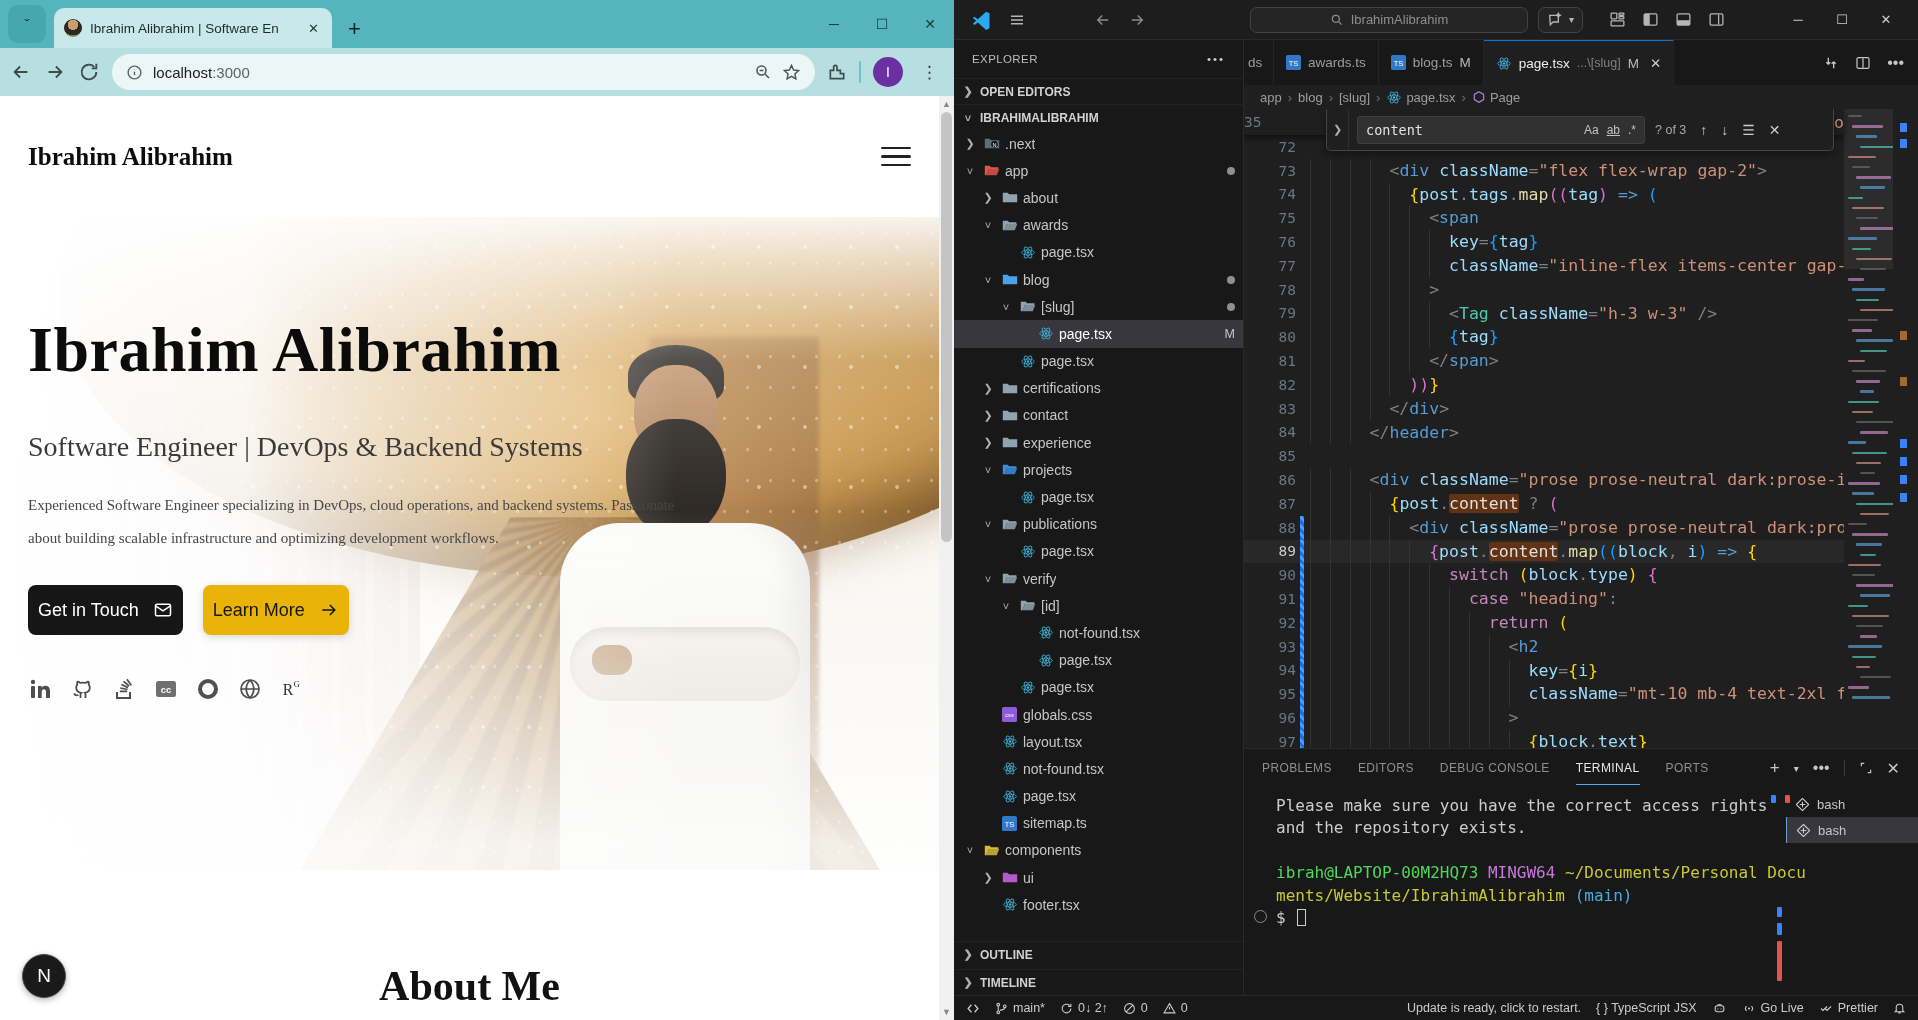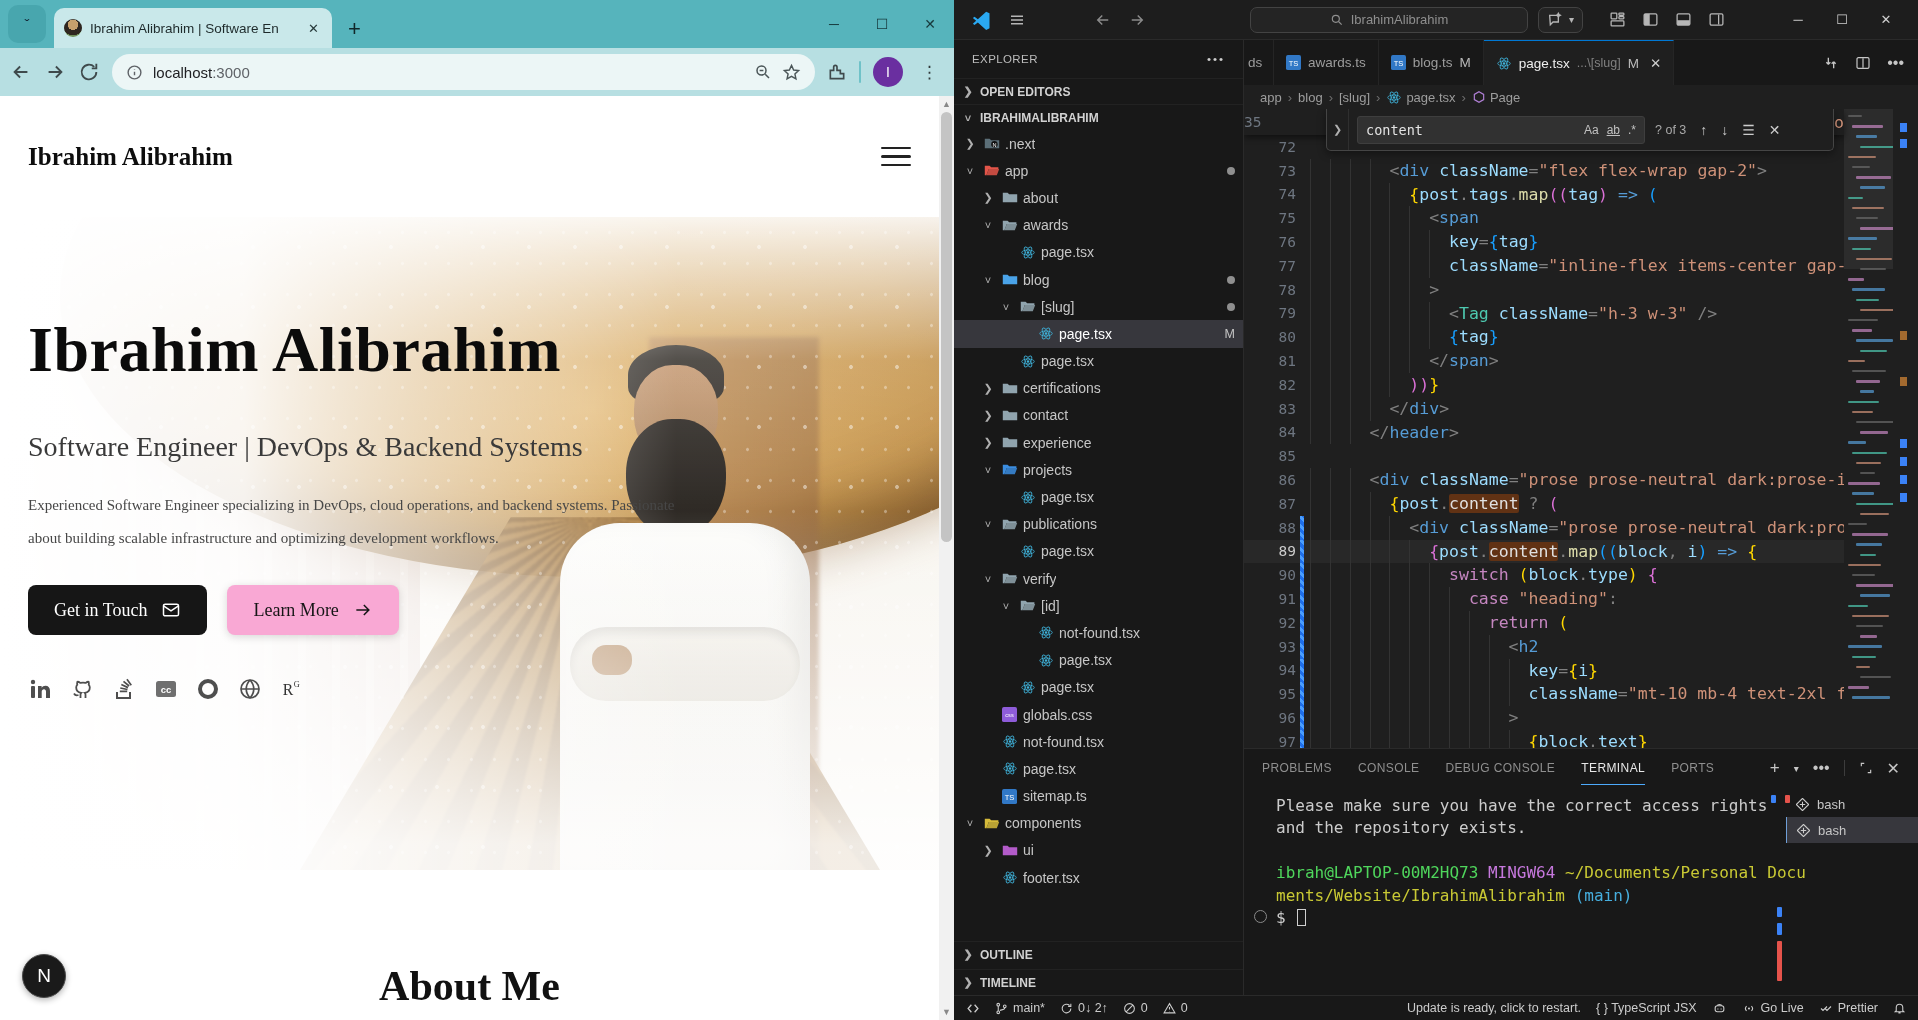--- a/index.html
+++ b/index.html
@@ -73,24 +73,24 @@
                background:linear-gradient(#f2efe8, #ddd8cd); box-shadow:inset 0 6px 8px rgba(0,0,0,.12); }
   .man .hand { position:absolute; left:92px; top:318px; width:40px; height:30px; border-radius:14px; background:#b0855a; }
   .h-mist { position:absolute; inset:0;
             background:linear-gradient(90deg, #ffffff 0%, rgba(255,255,255,.92) 26%, rgba(255,255,255,.45) 52%, rgba(255,255,255,.08) 72%),
                        linear-gradient(180deg, rgba(255,255,255,.9) 0%, rgba(255,255,255,.15) 22%, rgba(255,255,255,0) 45%, rgba(255,255,255,.85) 96%); }
   .hero-copy { position:absolute; left:28px; top:96px; width:680px; font-family:"Liberation Serif", serif; }
   .hero-title { font-size:64px; font-weight:bold; color:#0b0b0b; letter-spacing:.5px; }
   .hero-sub { margin-top:44px; font-size:28px; color:#3a3a3a; }
   .hero-text { margin-top:26px; font-size:15px; line-height:33px; color:#474747; width:660px; }
   .hero-btns { margin-top:30px; display:flex; gap:20px; align-items:center; }
-  .btn { height:50px; border-radius:8px; display:flex; align-items:center; gap:14px; padding:0 26px;
-         font-family:Liberation Serif, serif; font-size:18px; }
+  .btn { height:50px; border-radius:8px; display:flex; align-items:center; gap:14px; padding:0 10px;
+         font-family:Liberation Sans, sans-serif; font-size:18px; }
   .btn.dark { background:#161616; color:#fff; }
-  .btn.light { background:#f9a8d4; color:#161616; box-shadow:0 2px 8px rgba(0,0,0,.15); }
+  .btn.light { background:#eab308; color:#161616; box-shadow:0 2px 8px rgba(0,0,0,.15); }
   .socials { margin-top:42px; display:flex; gap:18px; align-items:center; }
   .socials .sic { width:24px; height:24px; color:#4e4e4e; display:flex; align-items:center; justify-content:center; }
   .about { position:absolute; top:774px; left:0; right:15px; height:160px; background:#fff; text-align:center; }
   .about h2 { margin-top:92px; font-family:"Liberation Serif", serif; font-weight:bold; font-size:42px; color:#111; }
   .next-badge { position:absolute; left:22px; top:858px; width:44px; height:44px; border-radius:50%;
                 background:#1a1a1a; border:1px solid #4a4a4a; color:#fff; display:flex; align-items:center;
                 justify-content:center; font-size:19px; z-index:45; box-shadow:0 2px 6px rgba(0,0,0,.3); }
 
   
   .vscode { position:absolute; left:954px; top:0; width:964px; height:1020px; background:#181818; color:#ccc; }
@@ -655,20 +655,32 @@
             </div>
             <div class="trow" style="padding-left: 26px;">
               <span class="chev"></span>
               <span class="ticon">
                 <svg width="15" height="15" viewBox="0 0 24 24">
                   <rect width="24" height="24" rx="3" fill="#8e5cd9"></rect>
                   <text x="12" y="16" font-size="9" fill="#fff" text-anchor="middle" font-family="Liberation Sans">css</text>
                 </svg>
               </span>
               <span class="lbl">globals.css</span>
+            </div>
+            <div class="trow" style="padding-left: 26px;">
+              <span class="chev"></span>
+              <span class="ticon">
+                <svg width="16" height="15" viewBox="0 0 24 24" fill="none" stroke="#3fb2d9" stroke-width="1.3">
+                  <circle cx="12" cy="12" r="2" fill="#3fb2d9" stroke="none"></circle>
+                  <ellipse cx="12" cy="12" rx="10" ry="4"></ellipse>
+                  <ellipse cx="12" cy="12" rx="10" ry="4" transform="rotate(60 12 12)"></ellipse>
+                  <ellipse cx="12" cy="12" rx="10" ry="4" transform="rotate(120 12 12)"></ellipse>
+                </svg>
+              </span>
+              <span class="lbl">layout.tsx</span>
             </div>
             <div class="trow" style="padding-left: 26px;">
               <span class="chev"></span>
               <span class="ticon">
                 <svg width="16" height="15" viewBox="0 0 24 24" fill="none" stroke="#3fb2d9" stroke-width="1.3">
                   <circle cx="12" cy="12" r="2" fill="#3fb2d9" stroke="none"></circle>
                   <ellipse cx="12" cy="12" rx="10" ry="4"></ellipse>
                   <ellipse cx="12" cy="12" rx="10" ry="4" transform="rotate(60 12 12)"></ellipse>
                   <ellipse cx="12" cy="12" rx="10" ry="4" transform="rotate(120 12 12)"></ellipse>
                 </svg>
@@ -1043,21 +1055,21 @@
               <div class="rmark" style="top: 348px; background: rgb(59, 130, 246);"></div>
               <div class="rmark" style="top: 366px; background: rgb(59, 130, 246);"></div>
               <div class="rmark" style="top: 384px; background: rgb(59, 130, 246);"></div>
             </div>
         </div>
 
         <div class="panel">
           <div class="panel-head">
             <div id="ptabs" style="display:flex;gap:26px">
                 <div class="ptab">PROBLEMS</div>
-                <div class="ptab">CONSOLE</div>
+                <div class="ptab">EDITORS</div>
                 <div class="ptab">DEBUG CONSOLE</div>
                 <div class="ptab active">TERMINAL</div>
                 <div class="ptab">PORTS</div>
               </div>
             <div class="panel-actions">
               <span style="font-size:17px">+</span>
               <span style="font-size:10px">▾</span>
               <span>•••</span>
               <div class="pa-sep"></div>
               <svg width="14" height="14" viewBox="0 0 24 24" fill="none" stroke="#c6c6c6" stroke-width="2">

